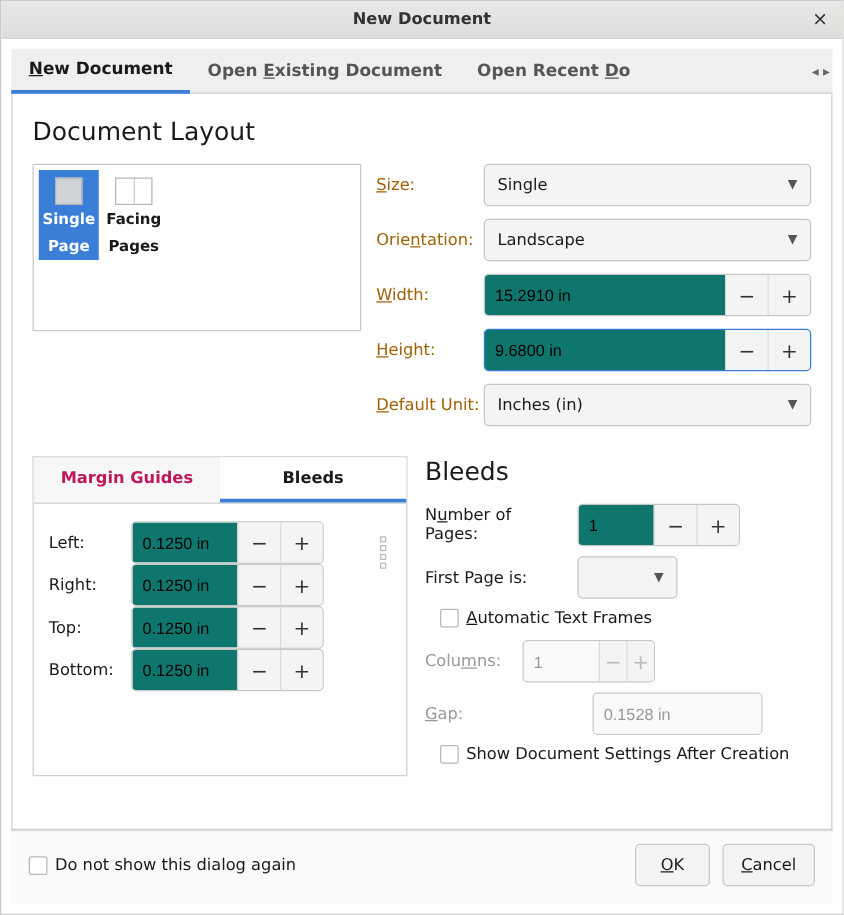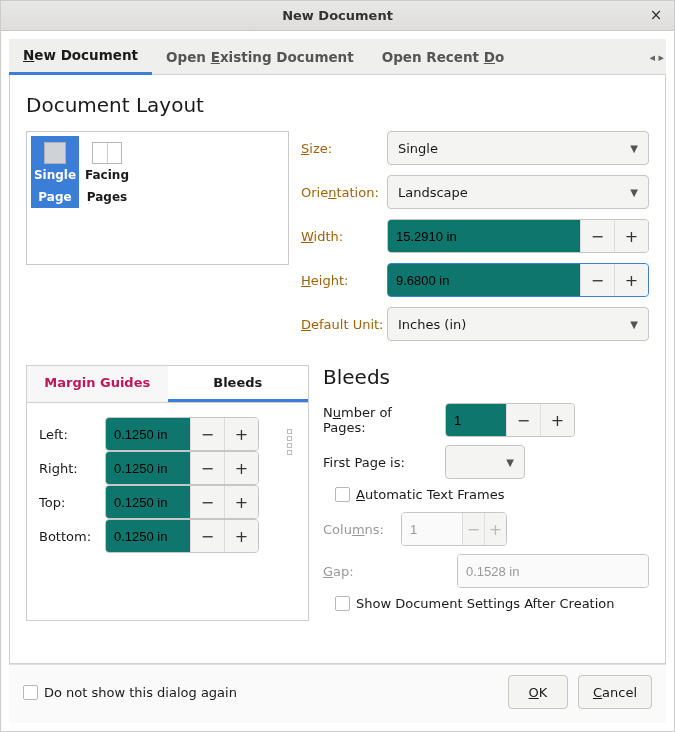--- a/index.html
+++ b/index.html
@@ -504,21 +504,21 @@
             <label style="width:70px">Colu<span class="ul">m</span>ns:</label>
             <div class="spin tiny" style="width:106px">
               <input disabled="" value="1" style="">
               <div class="sbtn">−</div>
               <div class="sbtn">+</div>
             </div>
           </div>
           <div class="opt-row disabled">
             <label style="width:70px"><span class="ul">G</span>ap:</label>
             <div style="width:48px"></div>
-            <div class="spin" style="width:192px;flex:none">
+            <div class="spin" style="width:136px;flex:none">
               <input disabled="" value="0.1528 in" style="">
 
             </div>
           </div>
           <div class="check-row" style="margin-left:12px">
             <div class="checkbox"></div>
             <span>Show Document Settings After Creation</span>
           </div>
         </div>
       </div>

